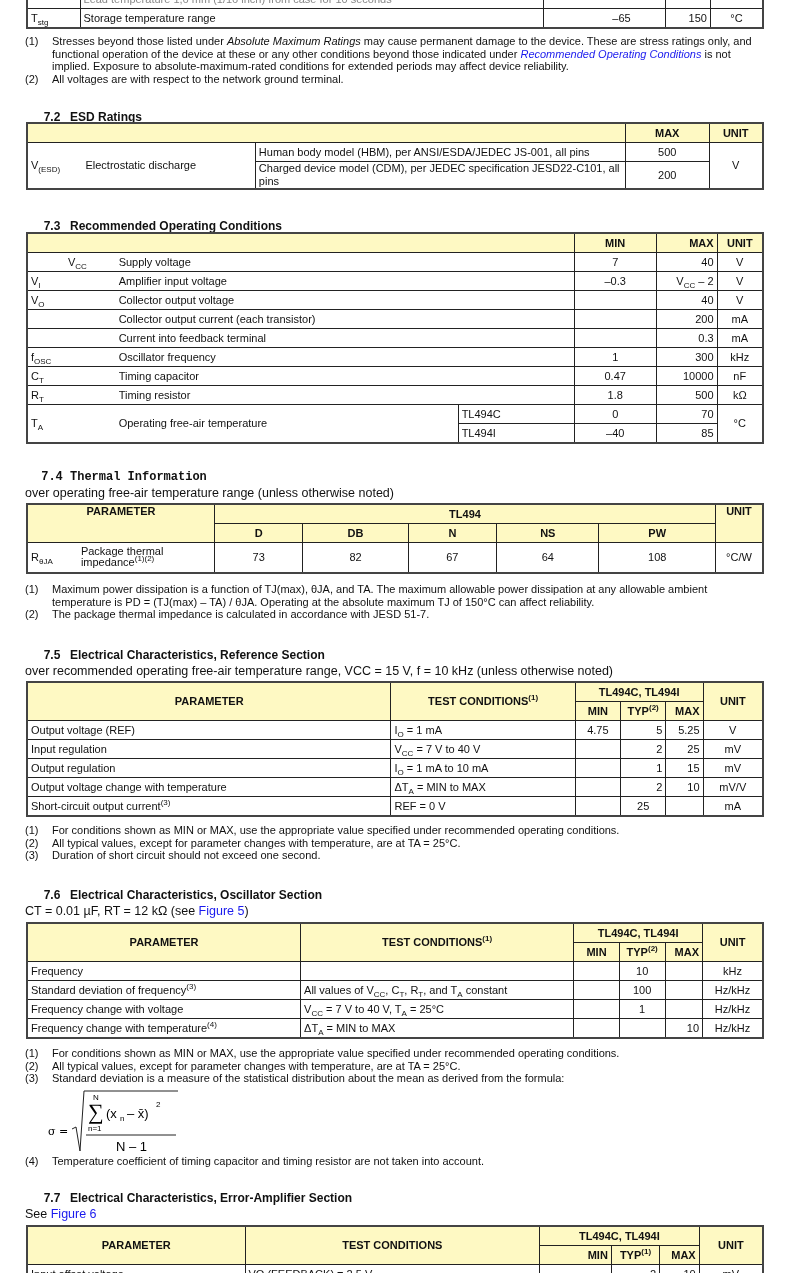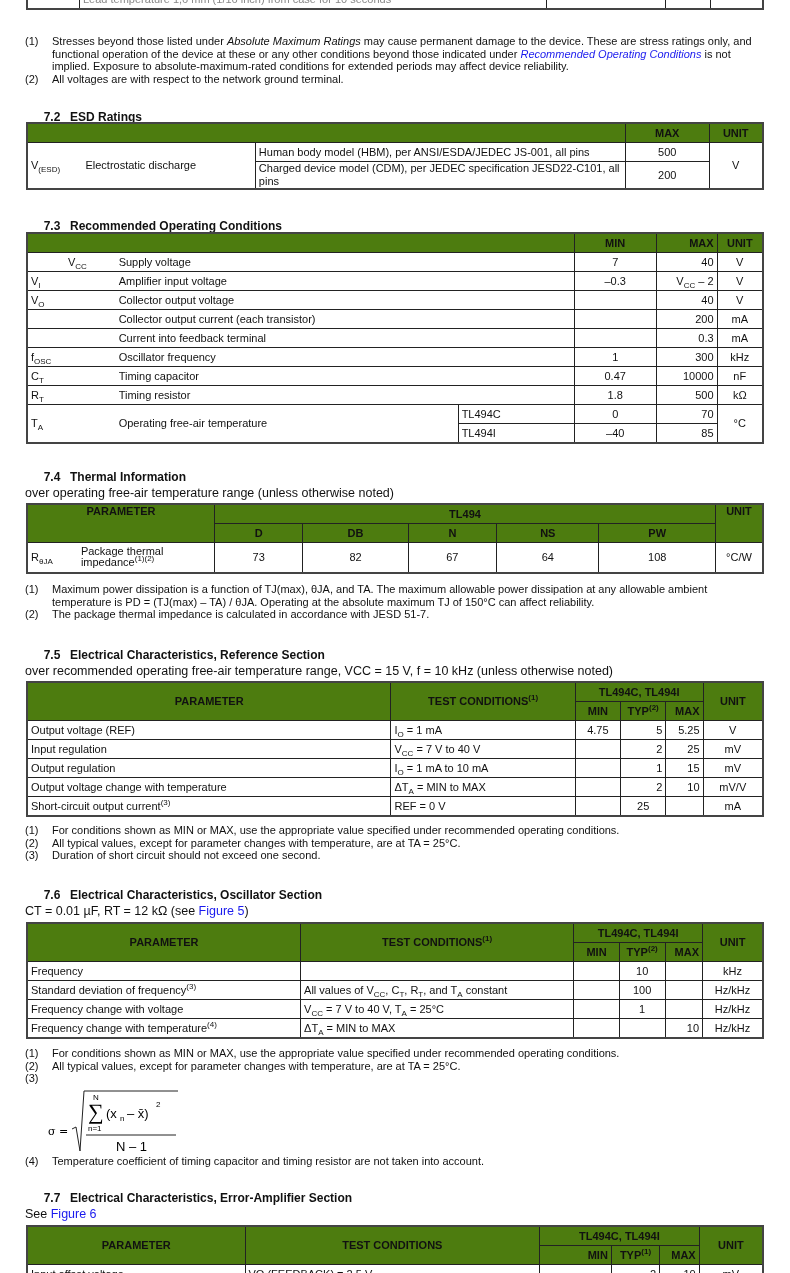--- a/index.html
+++ b/index.html
@@ -2,21 +2,21 @@
 <html><head>
 <meta charset="utf-8">
 <style>
   html, body { margin: 0; padding: 0; background: #ffffff; }
   body {
     width: 790px; height: 1273px; overflow: hidden; position: relative;
     font-family: "Liberation Sans", sans-serif; color: #111; font-size: 11px;
   }
   table { border-collapse: collapse; position: absolute; font-size: 11px; }
   td, th { border: 1px solid #222; padding: 0 3px; height: 18px; line-height: 13px; white-space: nowrap; }
-  th { background: #4d7c0f; font-weight: bold; font-size: 11px; }
+  th { background: #fef9c3; font-weight: bold; font-size: 11px; }
   table.t { border: 2px solid #444; }
   .r { text-align: right; }
   .c { text-align: center; }
   .nb-r { border-right: none; }
   .nb-l { border-left: none; }
   h2 { position: absolute; margin: 8px; font-size: 12px; font-weight: bold; left: 26px; letter-spacing: 0; text-align: center; }
   h2 .num { display: inline-block; width: 36px; }
   .sub { position: absolute; left: 25px; font-size: 12.5px; }
   .notes { position: absolute; left: 25px; width: 740px; font-size: 11px; line-height: 12.5px; }
   .note { display: flex; }
@@ -32,20 +32,27 @@
 
 <table class="t" style="left:26px; top:-12px; width:738px;">
   <tbody>
       <tr style="height:18px;">
     <td style="width:48px;"></td>
     <td style="color:#888; width:470px;">Lead temperature 1,6 mm (1/16 inch) from case for 10 seconds</td>
     <td class="r" style="width:120px;"></td>
     <td class="r" style="width:40px;"></td>
     <td class="c" style="width:48px;"></td>
   </tr>
+  <tr>
+    <td><span>T</span><sub>stg</sub></td>
+    <td>Storage temperature range</td>
+    <td class="r" style="padding-right:34px;"><span>–65</span></td>
+    <td class="r">150</td>
+    <td class="c">°C</td>
+  </tr>
 </tbody>
   </table>
 
 <div class="notes" style="top:35px;">
   <div class="note">
     <span class="n">(1)</span>
     <span><span>Stresses beyond those listed under </span><span class="it">Absolute Maximum Ratings</span><span> may cause permanent damage to the device. These are stress ratings only, and functional operation of the device at these or any other conditions beyond those indicated under </span><a class="link it">Recommended Operating Conditions</a><span> is not implied. Exposure to absolute-maximum-rated conditions for extended periods may affect device reliability.</span></span>
   </div>
   <div class="note">
     <span class="n">(2)</span>
@@ -149,21 +156,21 @@
     <td rowspan="2" class="c">°C</td>
   </tr>
   <tr>
     <td>TL494I</td>
     <td class="c">–40</td>
     <td class="r">85</td>
   </tr>
 </tbody>
   </table>
 
-<h2 style="top:462px;"><span class="num">7.4</span><span>Thermal Information</span></h2>
+<h2 style="top:462px;font-family:Liberation Mono, monospace;"><span class="num">7.4</span><span>Thermal Information</span></h2>
 <div class="sub" style="top:486px;">over operating free-air temperature range (unless otherwise noted)</div>
 <table class="t" style="left:26px; top:503px; width:738px;">
   <tbody>
       <tr>
     <th colspan="2" style="width:180px; vertical-align:top;" rowspan="2">PARAMETER</th>
     <th colspan="5" class="c">TL494</th>
     <th rowspan="2" class="c" style="width:40px; vertical-align:top;">UNIT</th>
   </tr>
   <tr>
     <th class="c">D</th>
@@ -320,20 +327,21 @@
   <div class="note">
       <span class="n">(1)</span>
       <span>For conditions shown as MIN or MAX, use the appropriate value specified under recommended operating conditions.</span>
     </div>
   <div class="note">
       <span class="n">(2)</span>
       <span>All typical values, except for parameter changes with temperature, are at TA = 25°C.</span>
     </div>
   <div class="note">
       <span class="n">(3)</span>
+      <span>Standard deviation is a measure of the statistical distribution about the mean as derived from the formula:</span>
     </div>
 </div>
 
 <div class="formula">
   <svg width="140" height="72" viewBox="0 0 140 72">
     <text x="0" y="50" font-family="DejaVu Serif, serif" font-size="11">σ =</text>
     <polyline points="24,44 28,42 32,66 36,6 130,6" fill="none" stroke="#222" stroke-width="1"></polyline>
     <text x="45" y="15" font-family="Liberation Sans, sans-serif" font-size="8">N</text>
     <text x="40" y="34" font-family="Liberation Serif, serif" font-size="22">∑</text>
     <text x="58" y="33" font-family="Liberation Sans, sans-serif" font-size="13">(x</text>

